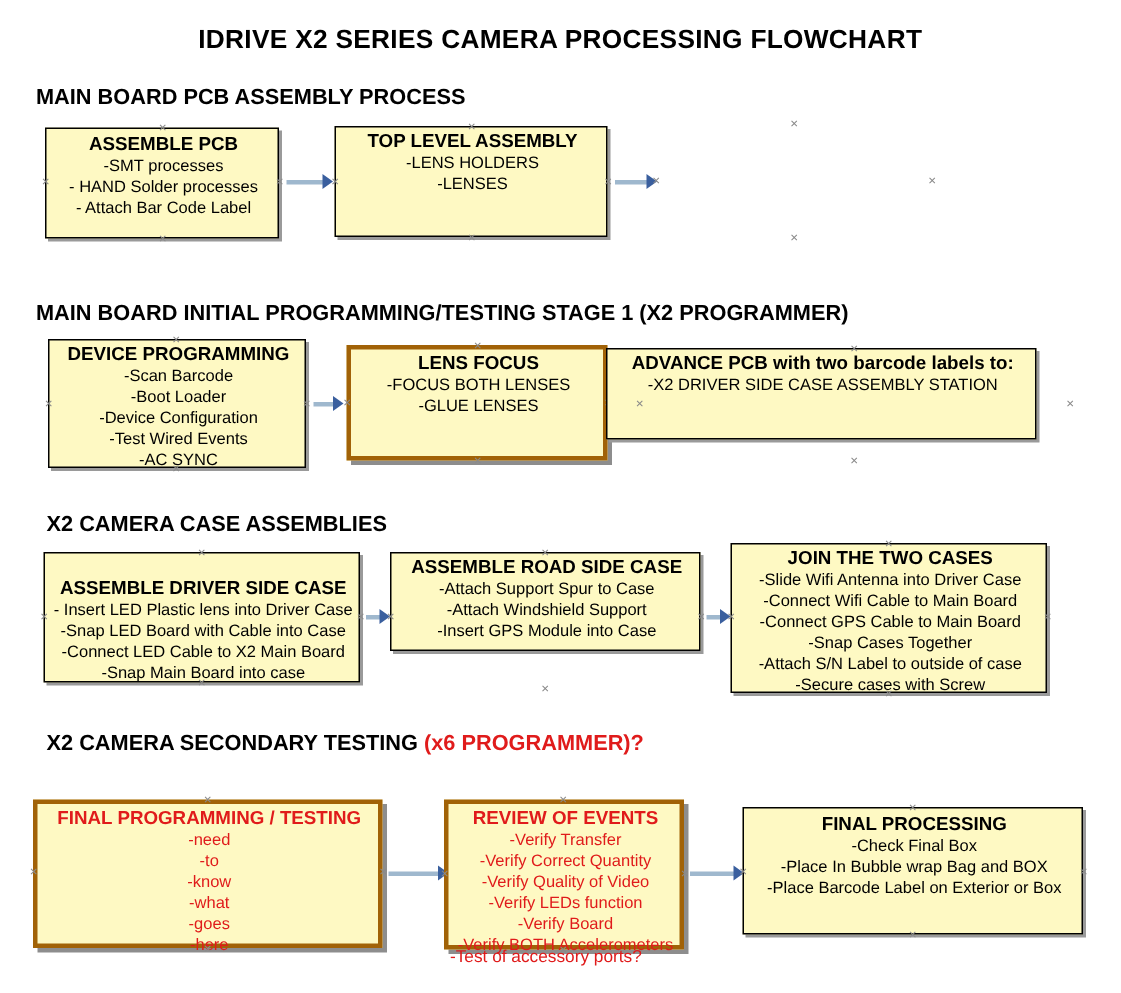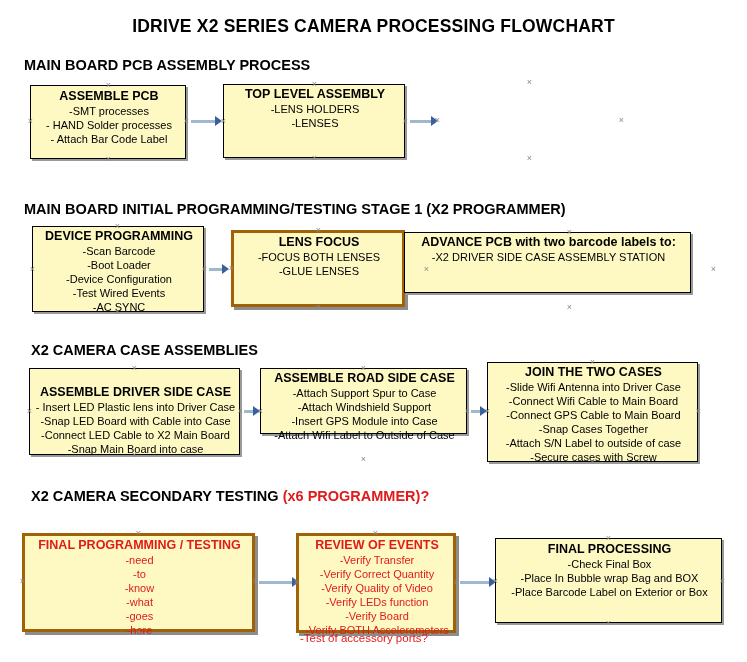--- a/index.html
+++ b/index.html
@@ -154,21 +154,20 @@
 
   <div class="conn" style="left:244px;top:410px;width:10px;"></div>
   <div class="arrowhead" style="left:253px;top:406px;"></div>
 
   <div class="box" style="left:260px;top:368px;width:207px;height:66px;">
     <div class="box-inner" style="top:2px;">
       <div class="box-title">ASSEMBLE ROAD SIDE CASE</div>
       <div class="box-line">-Attach Support Spur to Case</div>
       <div class="box-line">-Attach Windshield Support</div>
       <div class="box-line">-Insert GPS Module into Case</div>
-      <div class="box-line">-Attach Wifi Label to Outside of Case</div>
     </div>
   </div>
   <div class="xh" style="left:360px;top:365px;"></div>
   <div class="xh" style="left:360px;top:456px;"></div>
   <div class="xh" style="left:257px;top:408px;"></div>
   <div class="xh" style="left:464px;top:408px;"></div>
 
   <div class="conn" style="left:471px;top:410px;width:10px;"></div>
   <div class="arrowhead" style="left:480px;top:406px;"></div>
 

